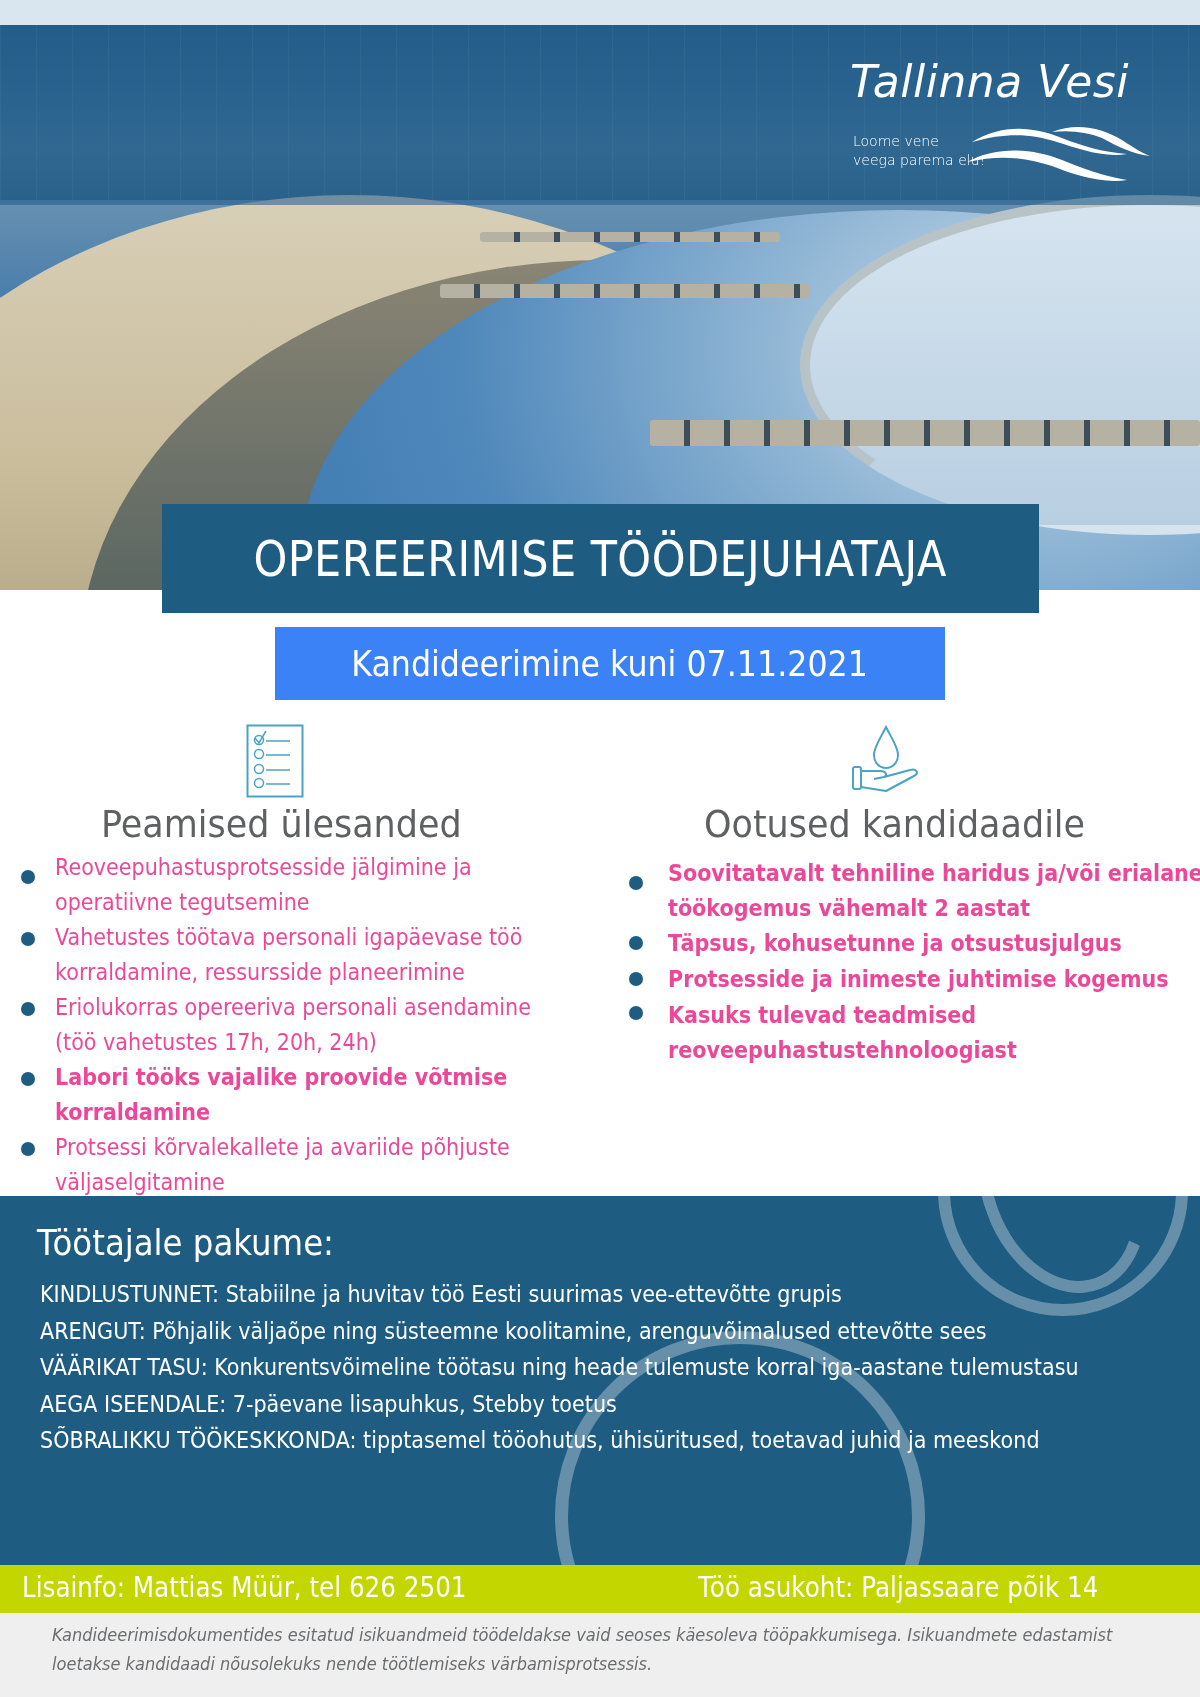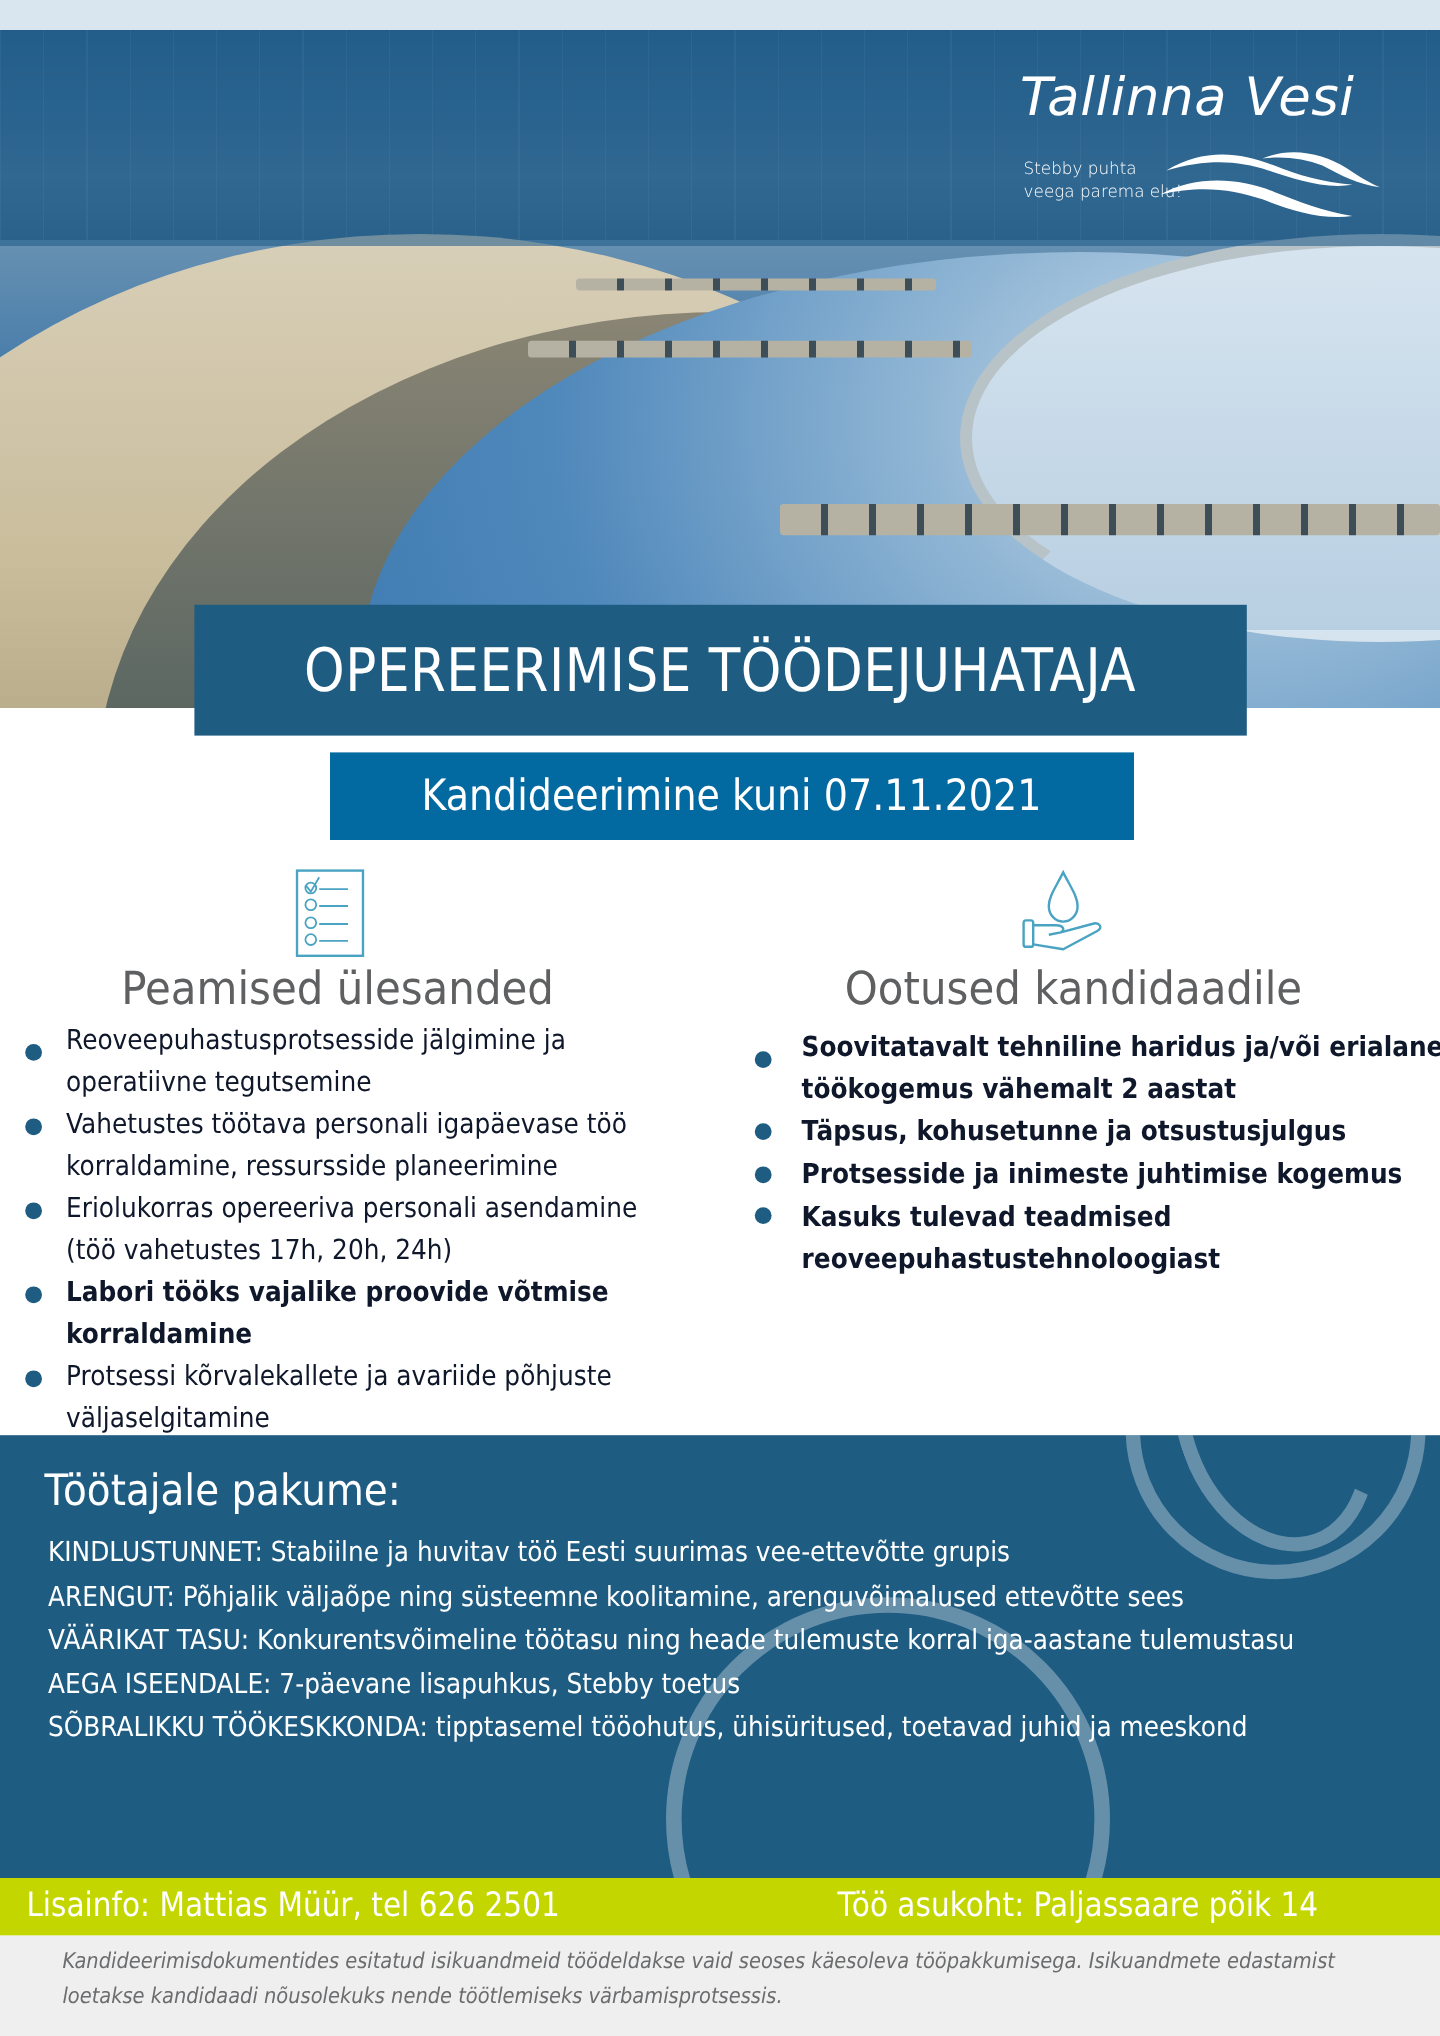--- a/index.html
+++ b/index.html
@@ -69,39 +69,39 @@
       position: absolute; left: 162px; top: 504px; width: 877px; height: 109px;
       background: #1e5c82; display: flex; align-items: center; justify-content: center;
     }
     .title-text {
       color: #ffffff; font-family: "DejaVu Sans", sans-serif; font-size: 50px;
       font-weight: 400; letter-spacing: 0.5px; white-space: nowrap;
       transform: scaleX(0.86);
     }
     .deadline-box {
       position: absolute; left: 275px; top: 627px; width: 670px; height: 73px;
-      background: #0369a1; display: flex; align-items: center; justify-content: center;
+      background: #3b82f6; display: flex; align-items: center; justify-content: center;
     }
     .deadline-text {
       color: #ffffff; font-size: 36px; white-space: nowrap; transform: scaleX(0.88);
       font-family: "DejaVu Sans", sans-serif;
     }
 
     
     .col { position: absolute; top: 720px; }
     .col-left { left: 0; width: 600px; }
     .col-right { left: 600px; width: 600px; }
     .col-icon { position: absolute; }
     .col-heading {
       position: absolute; color: #5f6062; font-size: 38px; white-space: nowrap;
       font-family: "DejaVu Sans", sans-serif; transform-origin: left top; transform: scaleX(0.92);
     }
     .bullets { position: absolute; list-style: none; }
     .bullets li {
-      position: relative; color: #0f172a; font-size: 23px; line-height: 35px;
+      position: relative; color: #ec4899; font-size: 23px; line-height: 35px;
       font-family: "DejaVu Sans", sans-serif; padding-left: 0;
     }
     .bullets li .dot {
       position: absolute; width: 14px; height: 14px; border-radius: 50%; background: #1e5c82;
     }
     .bullets li .txt { display: block; transform-origin: left top; transform: scaleX(0.9); width: 111%; }
 
     
     .offer {
       position: absolute; left: 0; top: 1196px; width: 1200px; height: 369px;
@@ -160,21 +160,21 @@
   <div class="water"></div>
   <div class="rim"></div>
   <div class="float" style="left:480px; top:232px; width:300px; height:10px;"></div>
   <div class="float" style="left:440px; top:284px; width:370px;"></div>
   <div class="float" style="left:650px; top:420px; width:550px; height:26px;"></div>
   <div class="band"></div>
 
   <div class="logo">
     <div class="logo-name">Tallinna Vesi</div>
     <div class="logo-tagline">
-      <div>Stebby puhta</div>
+      <div>Loome vene</div>
       <div>veega parema elu!</div>
     </div>
     <svg class="logo-waves" viewBox="0 0 190 60">
       <path d="M10 18 C40 0, 70 2, 100 14 C120 22, 140 28, 165 30 C140 34, 115 24, 95 18 C70 10, 45 8, 10 18 Z" fill="#ffffff"></path>
       <path d="M90 8 C115 -2, 140 4, 160 16 C172 24, 182 30, 188 32 C170 30, 155 22, 140 14 C125 8, 108 6, 90 8 Z" fill="#ffffff"></path>
       <path d="M5 38 C35 22, 70 24, 100 36 C120 44, 140 52, 165 56 C140 60, 110 50, 90 42 C65 34, 40 30, 5 38 Z" fill="#ffffff"></path>
     </svg>
   </div>
 </div>
 

